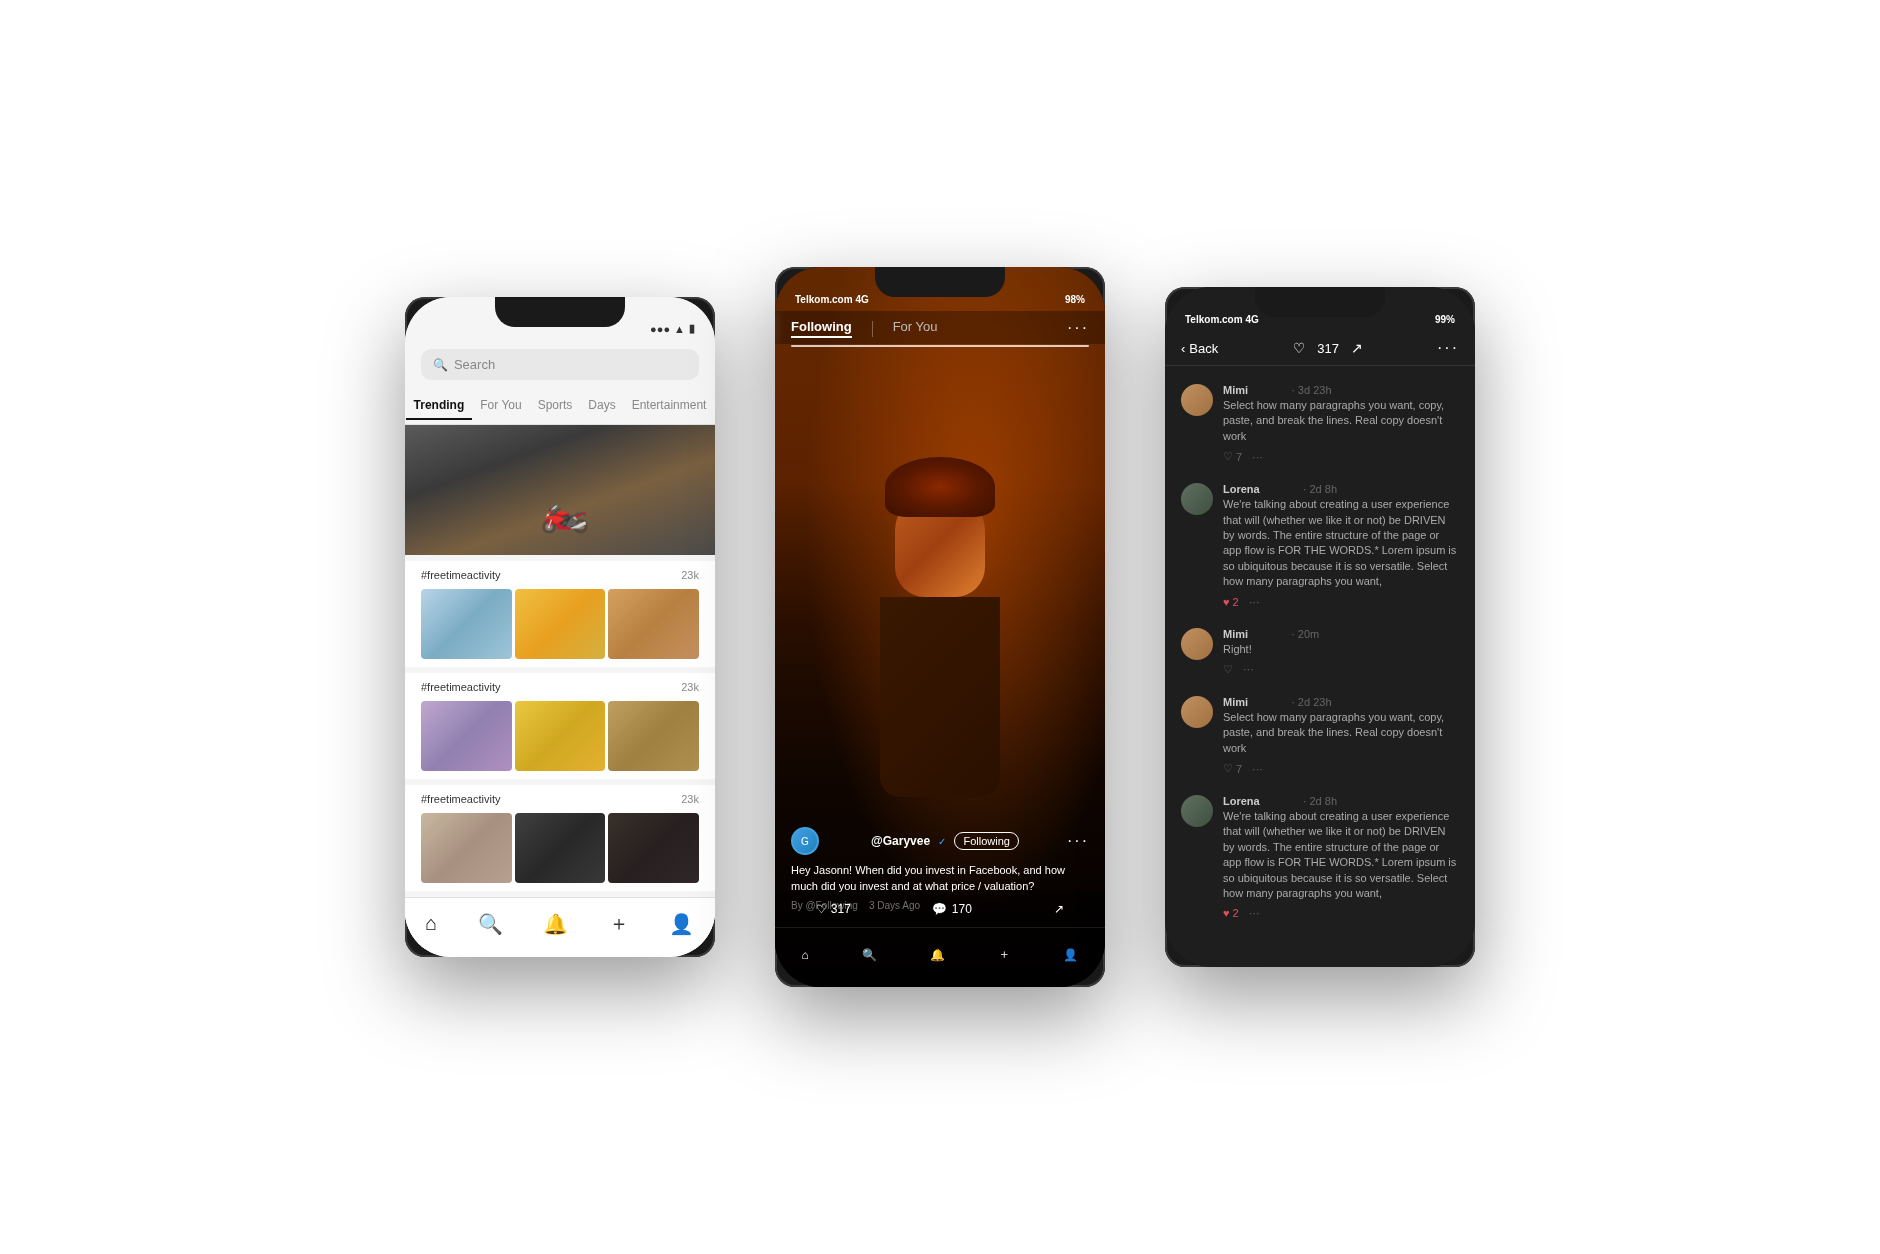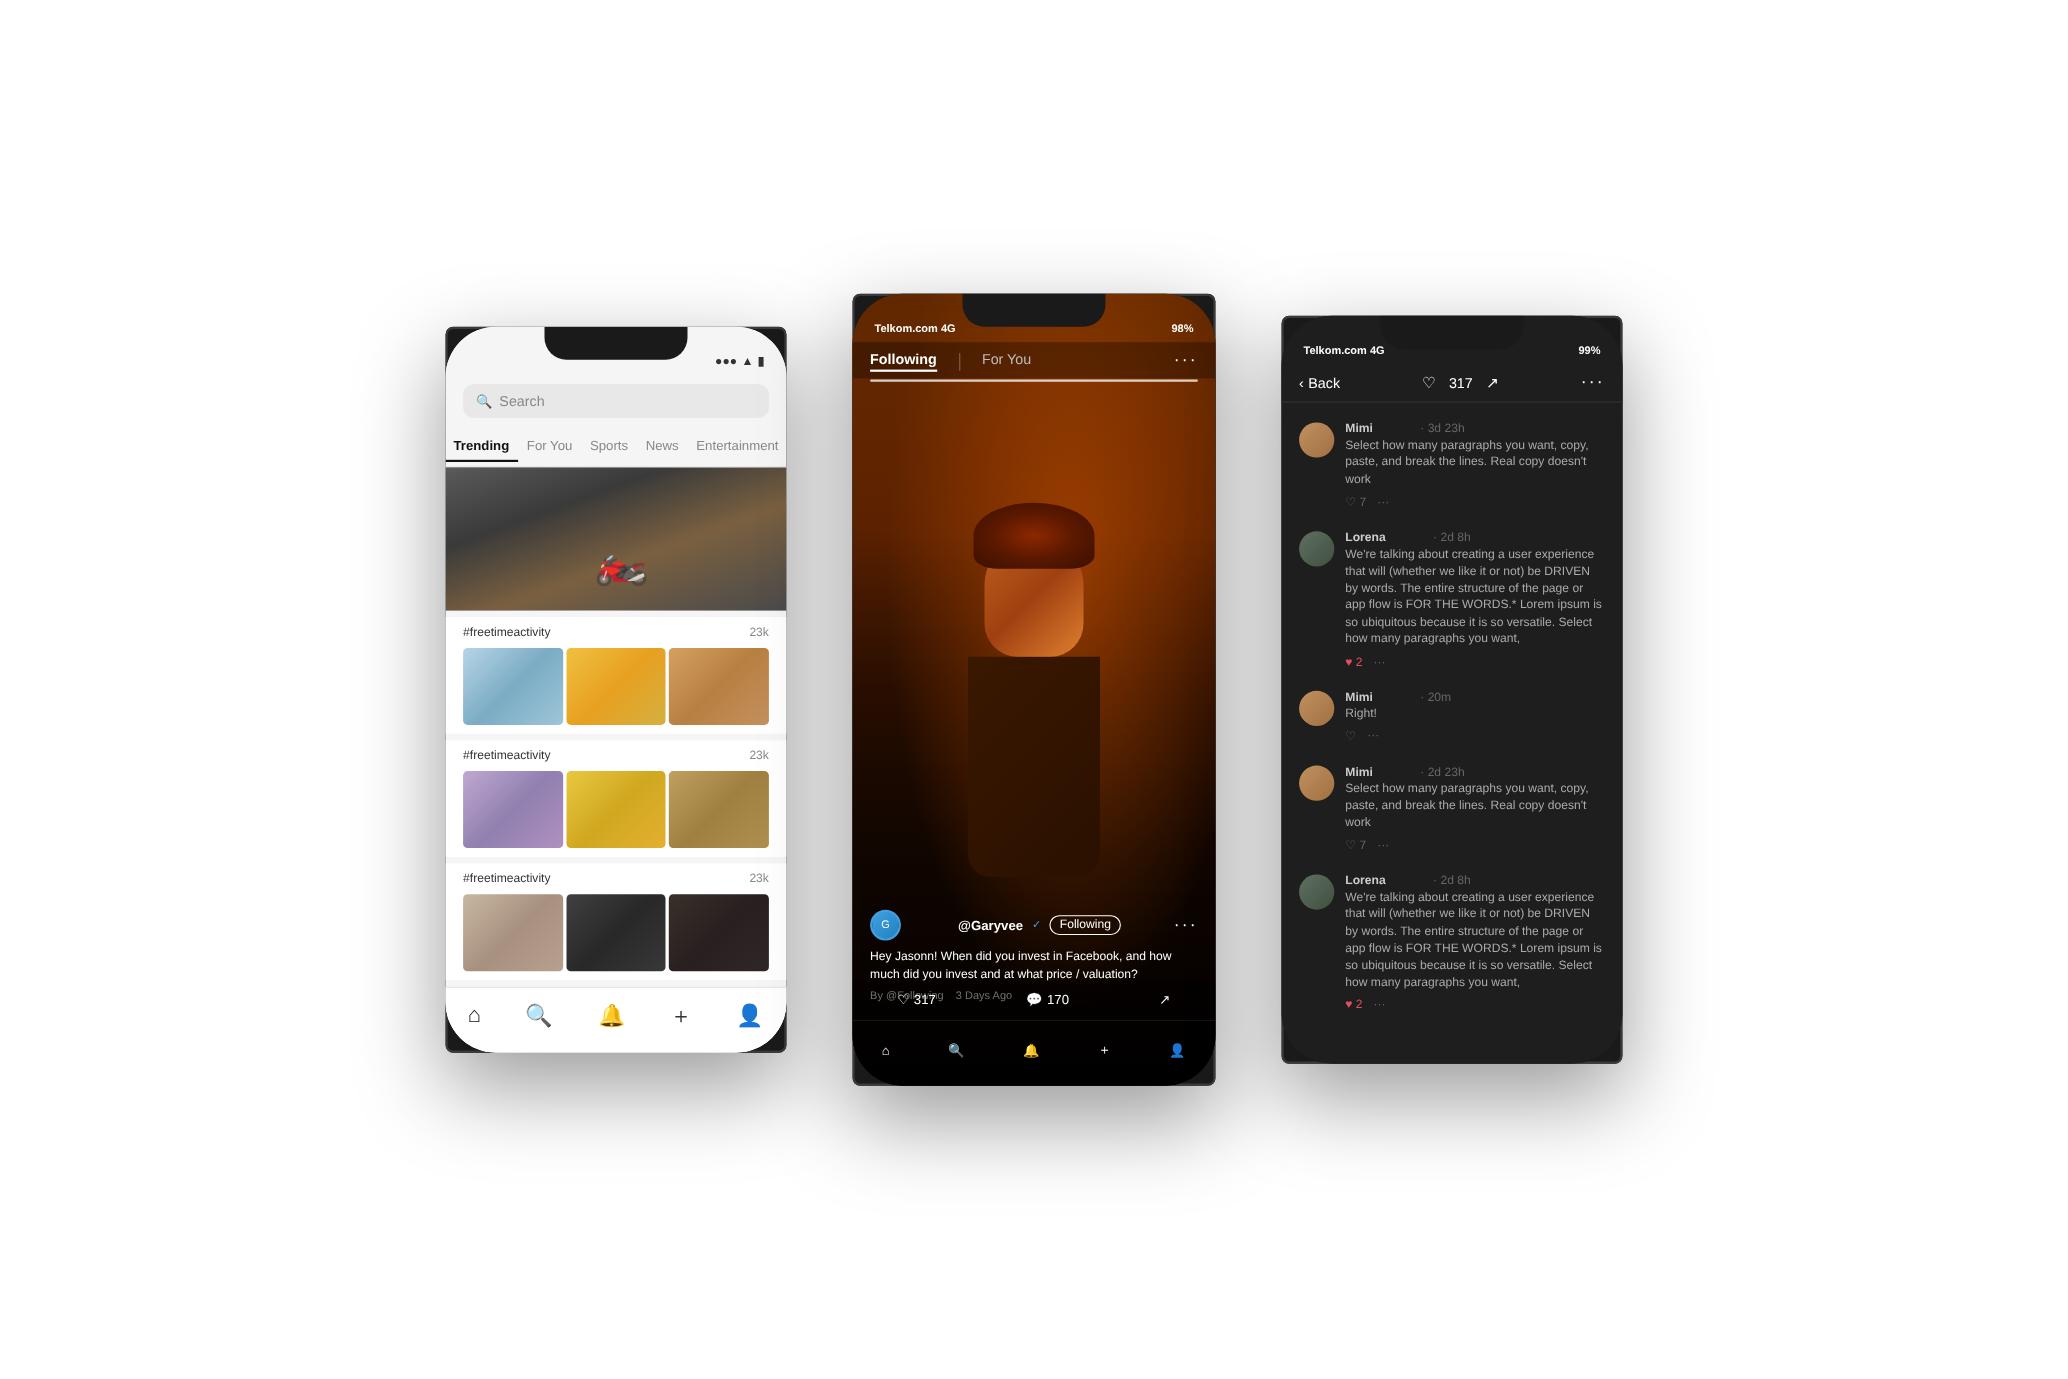--- a/index.html
+++ b/index.html
@@ -10,21 +10,21 @@
       display: flex;
       align-items: center;
       justify-content: center;
       gap: 60px;
       font-family: -apple-system, BlinkMacSystemFont, 'Segoe UI', sans-serif;
     }
 
     
     .phone {
       position: relative;
-      border-radius: 7px;
+      border-radius: 20px;
       background: #1a1a1a;
       box-shadow: 0 30px 80px rgba(0,0,0,0.4), inset 0 0 0 2px #3a3a3a;
     }
     .phone-inner {
       border-radius: 46px;
       overflow: hidden;
       background: #fff;
       position: relative;
     }
     .notch {
@@ -411,21 +411,21 @@
 
     <div class="search-bar">
       <span class="search-icon-small">🔍</span>
       <span>Search</span>
     </div>
 
     <div class="tabs-row">
       <div class="tab-item active">Trending</div>
       <div class="tab-item">For You</div>
       <div class="tab-item">Sports</div>
-      <div class="tab-item">News</div>
+      <div class="tab-item">Days</div>
       <div class="tab-item">Entertainment</div>
     </div>
 
     <div class="hero-image">
       <div class="moto-silhouette">🏍️</div>
     </div>
 
     <div class="feed-section">
       <div class="feed-section-header">
         <span class="tag">#freetimeactivity</span>

